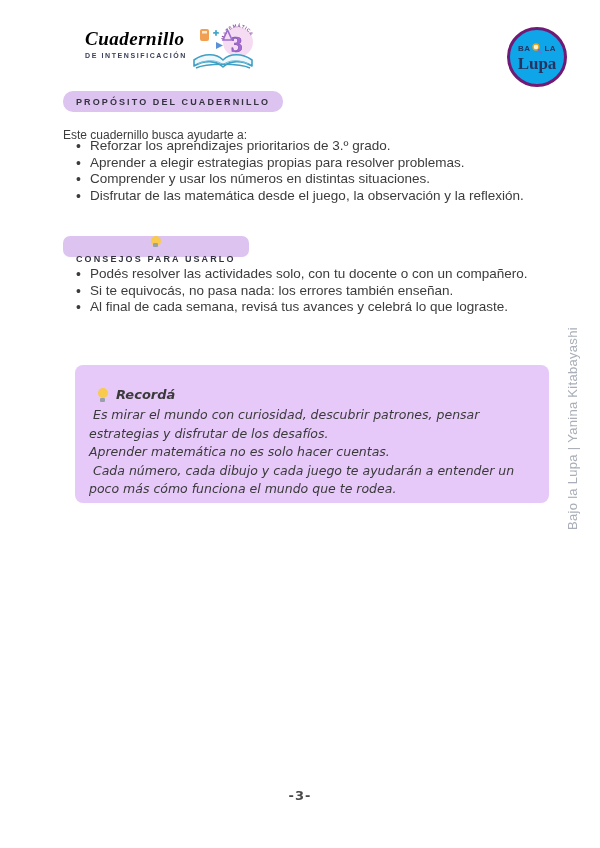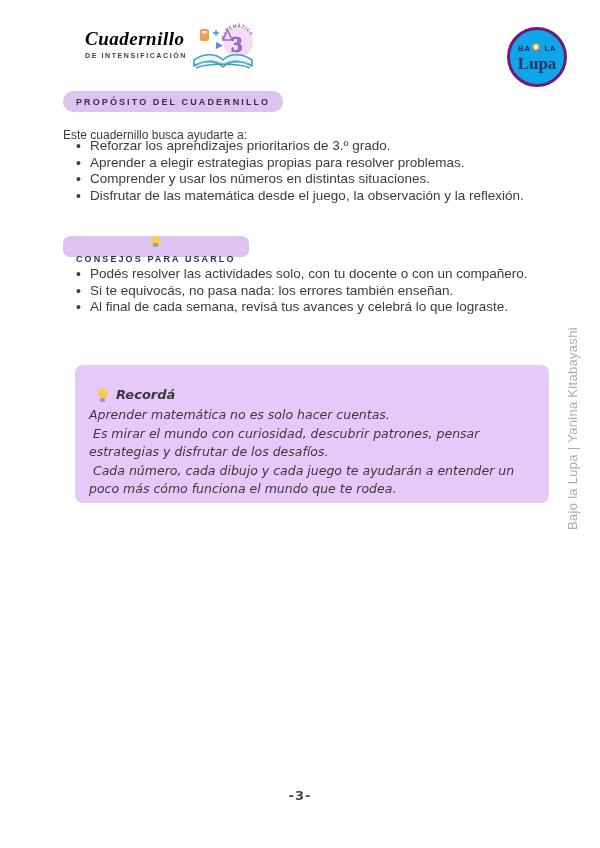--- a/index.html
+++ b/index.html
@@ -193,20 +193,20 @@
   <li>Podés resolver las actividades solo, con tu docente o con un compañero.</li>
   <li>Si te equivocás, no pasa nada: los errores también enseñan.</li>
   <li>Al final de cada semana, revisá tus avances y celebrá lo que lograste.</li>
 </ul>
 
 <div class="reminder">
   <div class="reminder-title">
     <span class="bulb"></span>
     <span>Recordá</span>
   </div>
+  <p> Es mirar el mundo con curiosidad, descubrir patrones, pensar estrategias y disfrutar de los desafíos.</p>
   <p>Aprender matemática no es solo hacer cuentas.</p>
-  <p> Es mirar el mundo con curiosidad, descubrir patrones, pensar estrategias y disfrutar de los desafíos.</p>
   <p> Cada número, cada dibujo y cada juego te ayudarán a entender un poco más cómo funciona el mundo que te rodea.</p>
 </div>
 
 <div class="credit">Bajo la Lupa | Yanina Kitabayashi</div>
 
 <div class="footer">-3-</div>
 
 </body></html>

